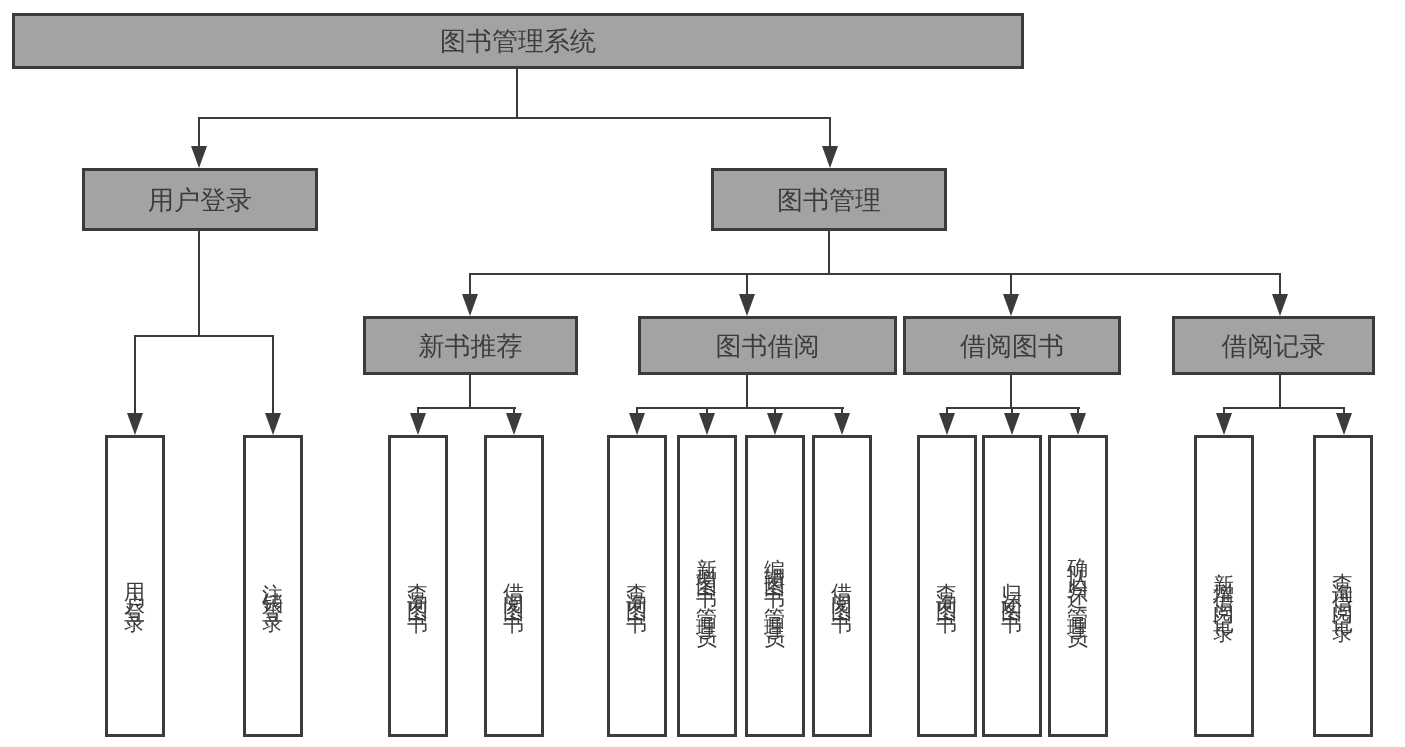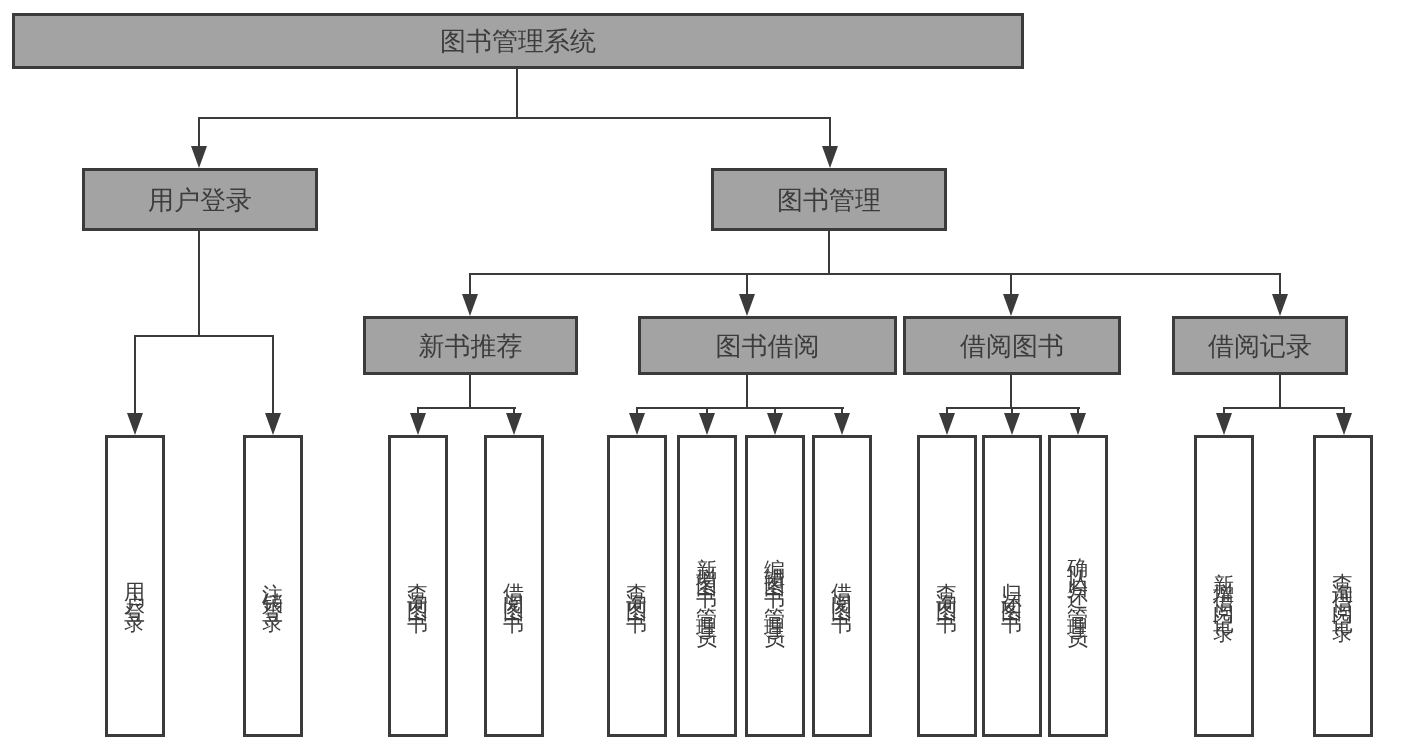--- a/index.html
+++ b/index.html
@@ -105,21 +105,21 @@
 
   <div class="box" style="left:363px; top:316px; width:215px; height:59px;">
     <span>新书推荐</span>
   </div>
   <div class="box" style="left:638px; top:316px; width:259px; height:59px;">
     <span>图书借阅</span>
   </div>
   <div class="box" style="left:903px; top:316px; width:218px; height:59px;">
     <span>借阅图书</span>
   </div>
-  <div class="box" style="left:1172px; top:316px; width:176px; height:59px;">
+  <div class="box" style="left:1172px; top:316px; width:203px; height:59px;">
     <span>借阅记录</span>
   </div>
 
   <div class="vline" style="left:469px; top:375px; height:33px;"></div>
   <div class="hline" style="left:417px; top:407px; width:99px;"></div>
   <div class="vline" style="left:417px; top:407px; height:10px;"></div>
   <div class="vline" style="left:513px; top:407px; height:10px;"></div>
   <div class="arrow" style="left:410px; top:413px;"></div>
   <div class="arrow" style="left:506px; top:413px;"></div>
 

